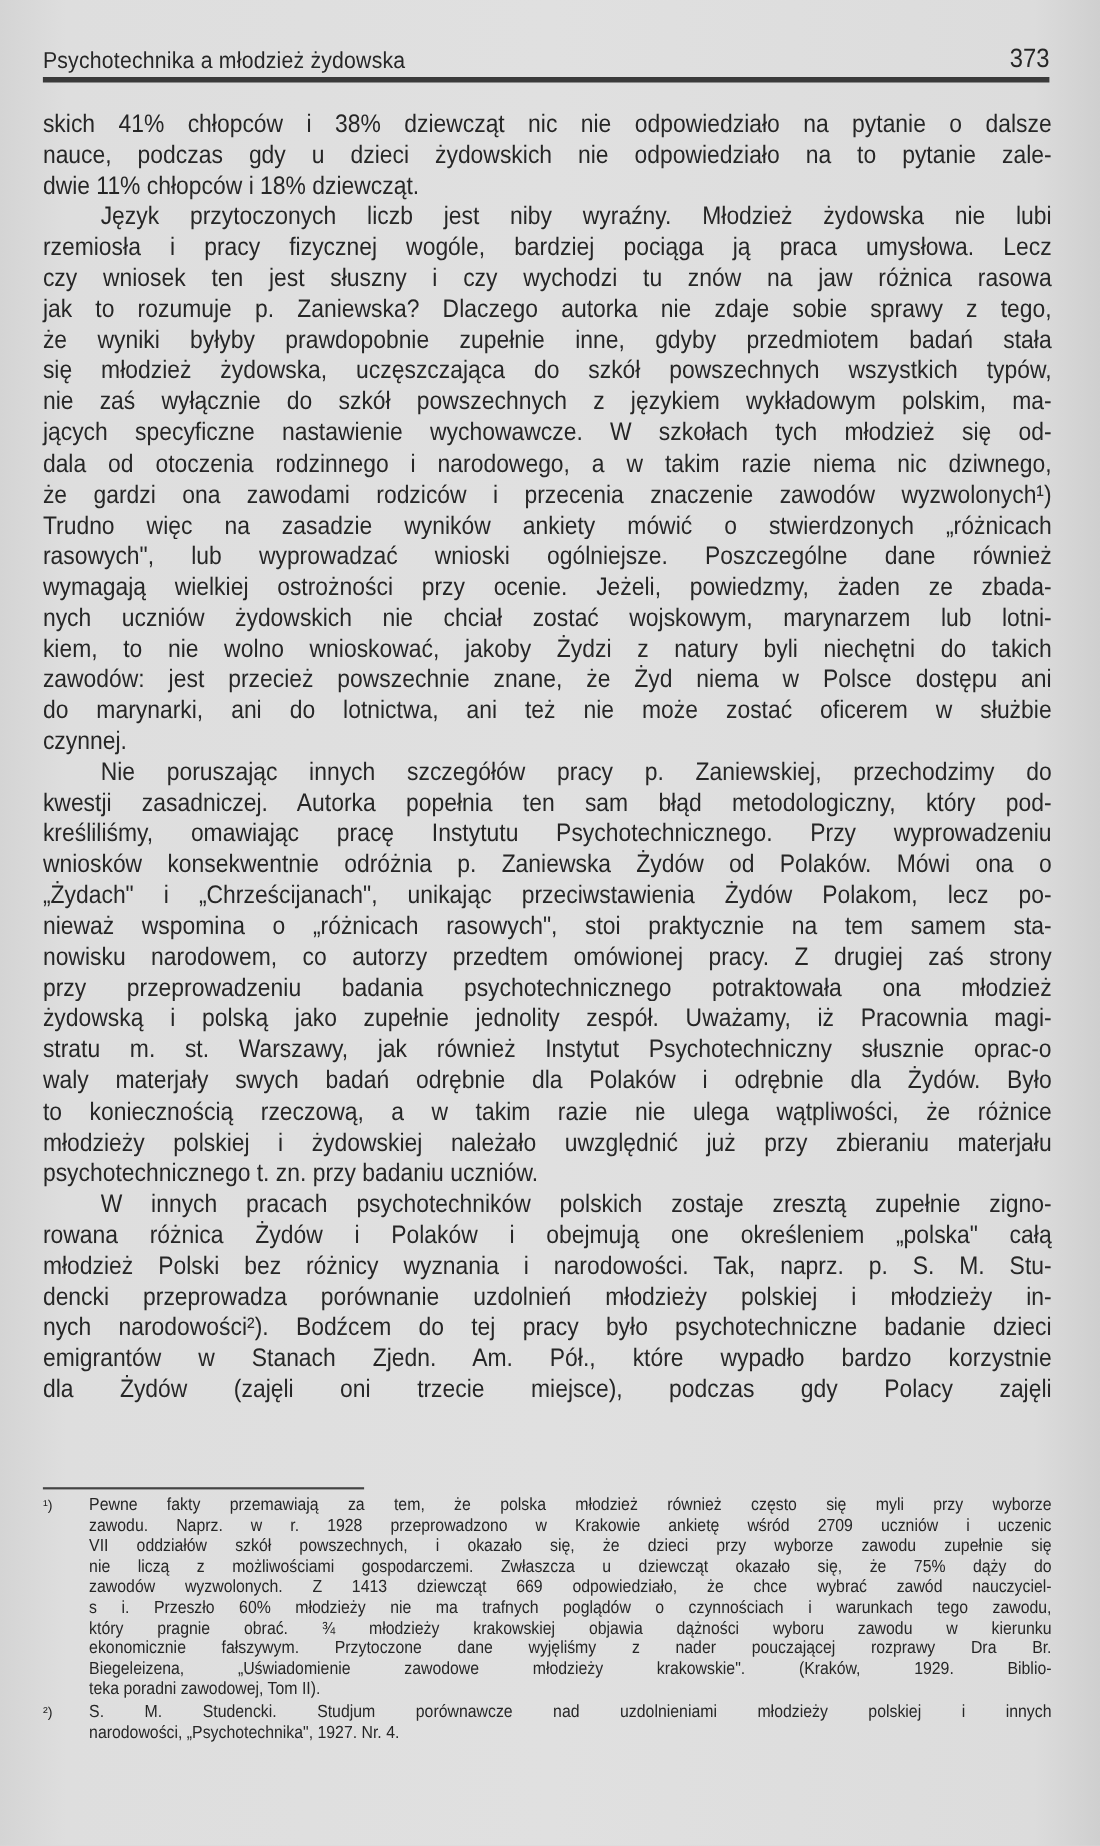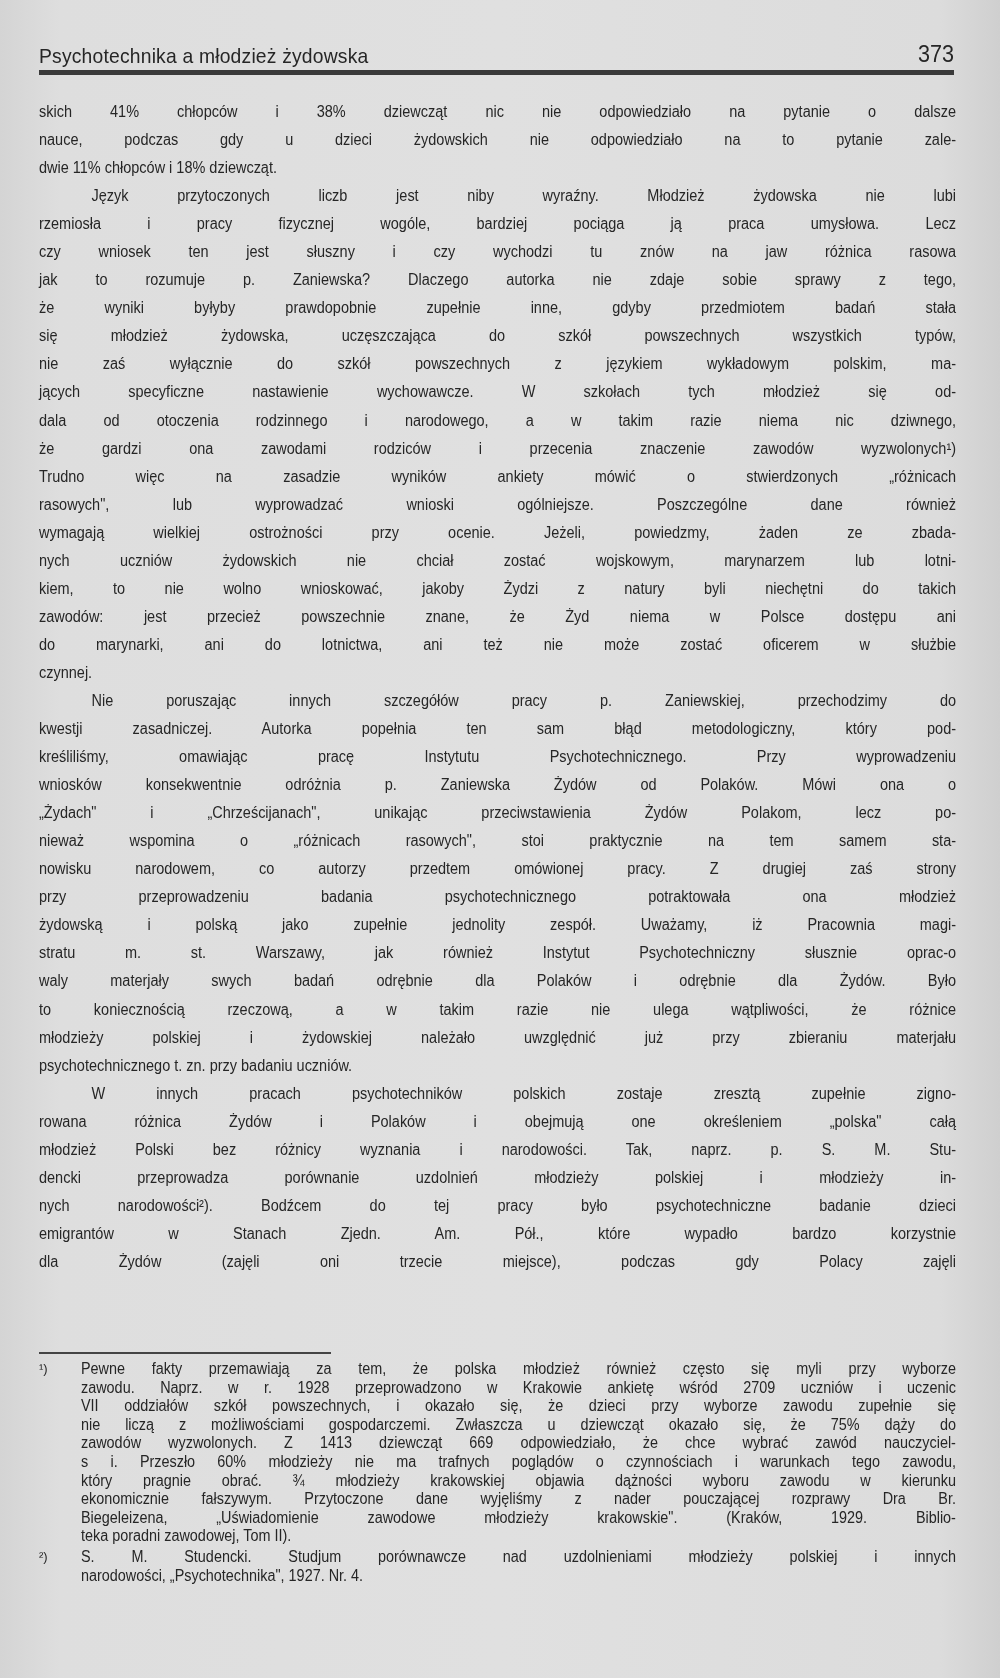--- a/index.html
+++ b/index.html
@@ -18,21 +18,21 @@
     display: flex; justify-content: space-between; align-items: flex-end;
   }
   .running-title { font-size: 21px; letter-spacing: 0.2px; transform: scaleX(0.92); transform-origin: left bottom; }
   .page-number { font-size: 24px; transform: scaleX(0.9); transform-origin: right bottom; }
   .header-rule {
     position: absolute; left: 39px; right: 46px; top: 70px; height: 5px;
     background: #3a3a3a;
   }
   .body-text {
     position: absolute; left: 39px; right: 44px; top: 98px;
-    font-size: 16px; line-height: 28.05px;
+    font-size: 23px; line-height: 28.05px;
   }
   .line {
     display: block; text-align: justify; text-align-last: justify;
     white-space: nowrap; height: 28.05px;
     transform: scaleX(0.905); transform-origin: left center; width: 110.5%;
   }
   .line.last { text-align-last: left; }
   .line.indent { padding-left: 58px; box-sizing: border-box; }
   .fn-rule {
     position: absolute; left: 39px; top: 1352px; width: 292px; height: 2px; background: #444;

